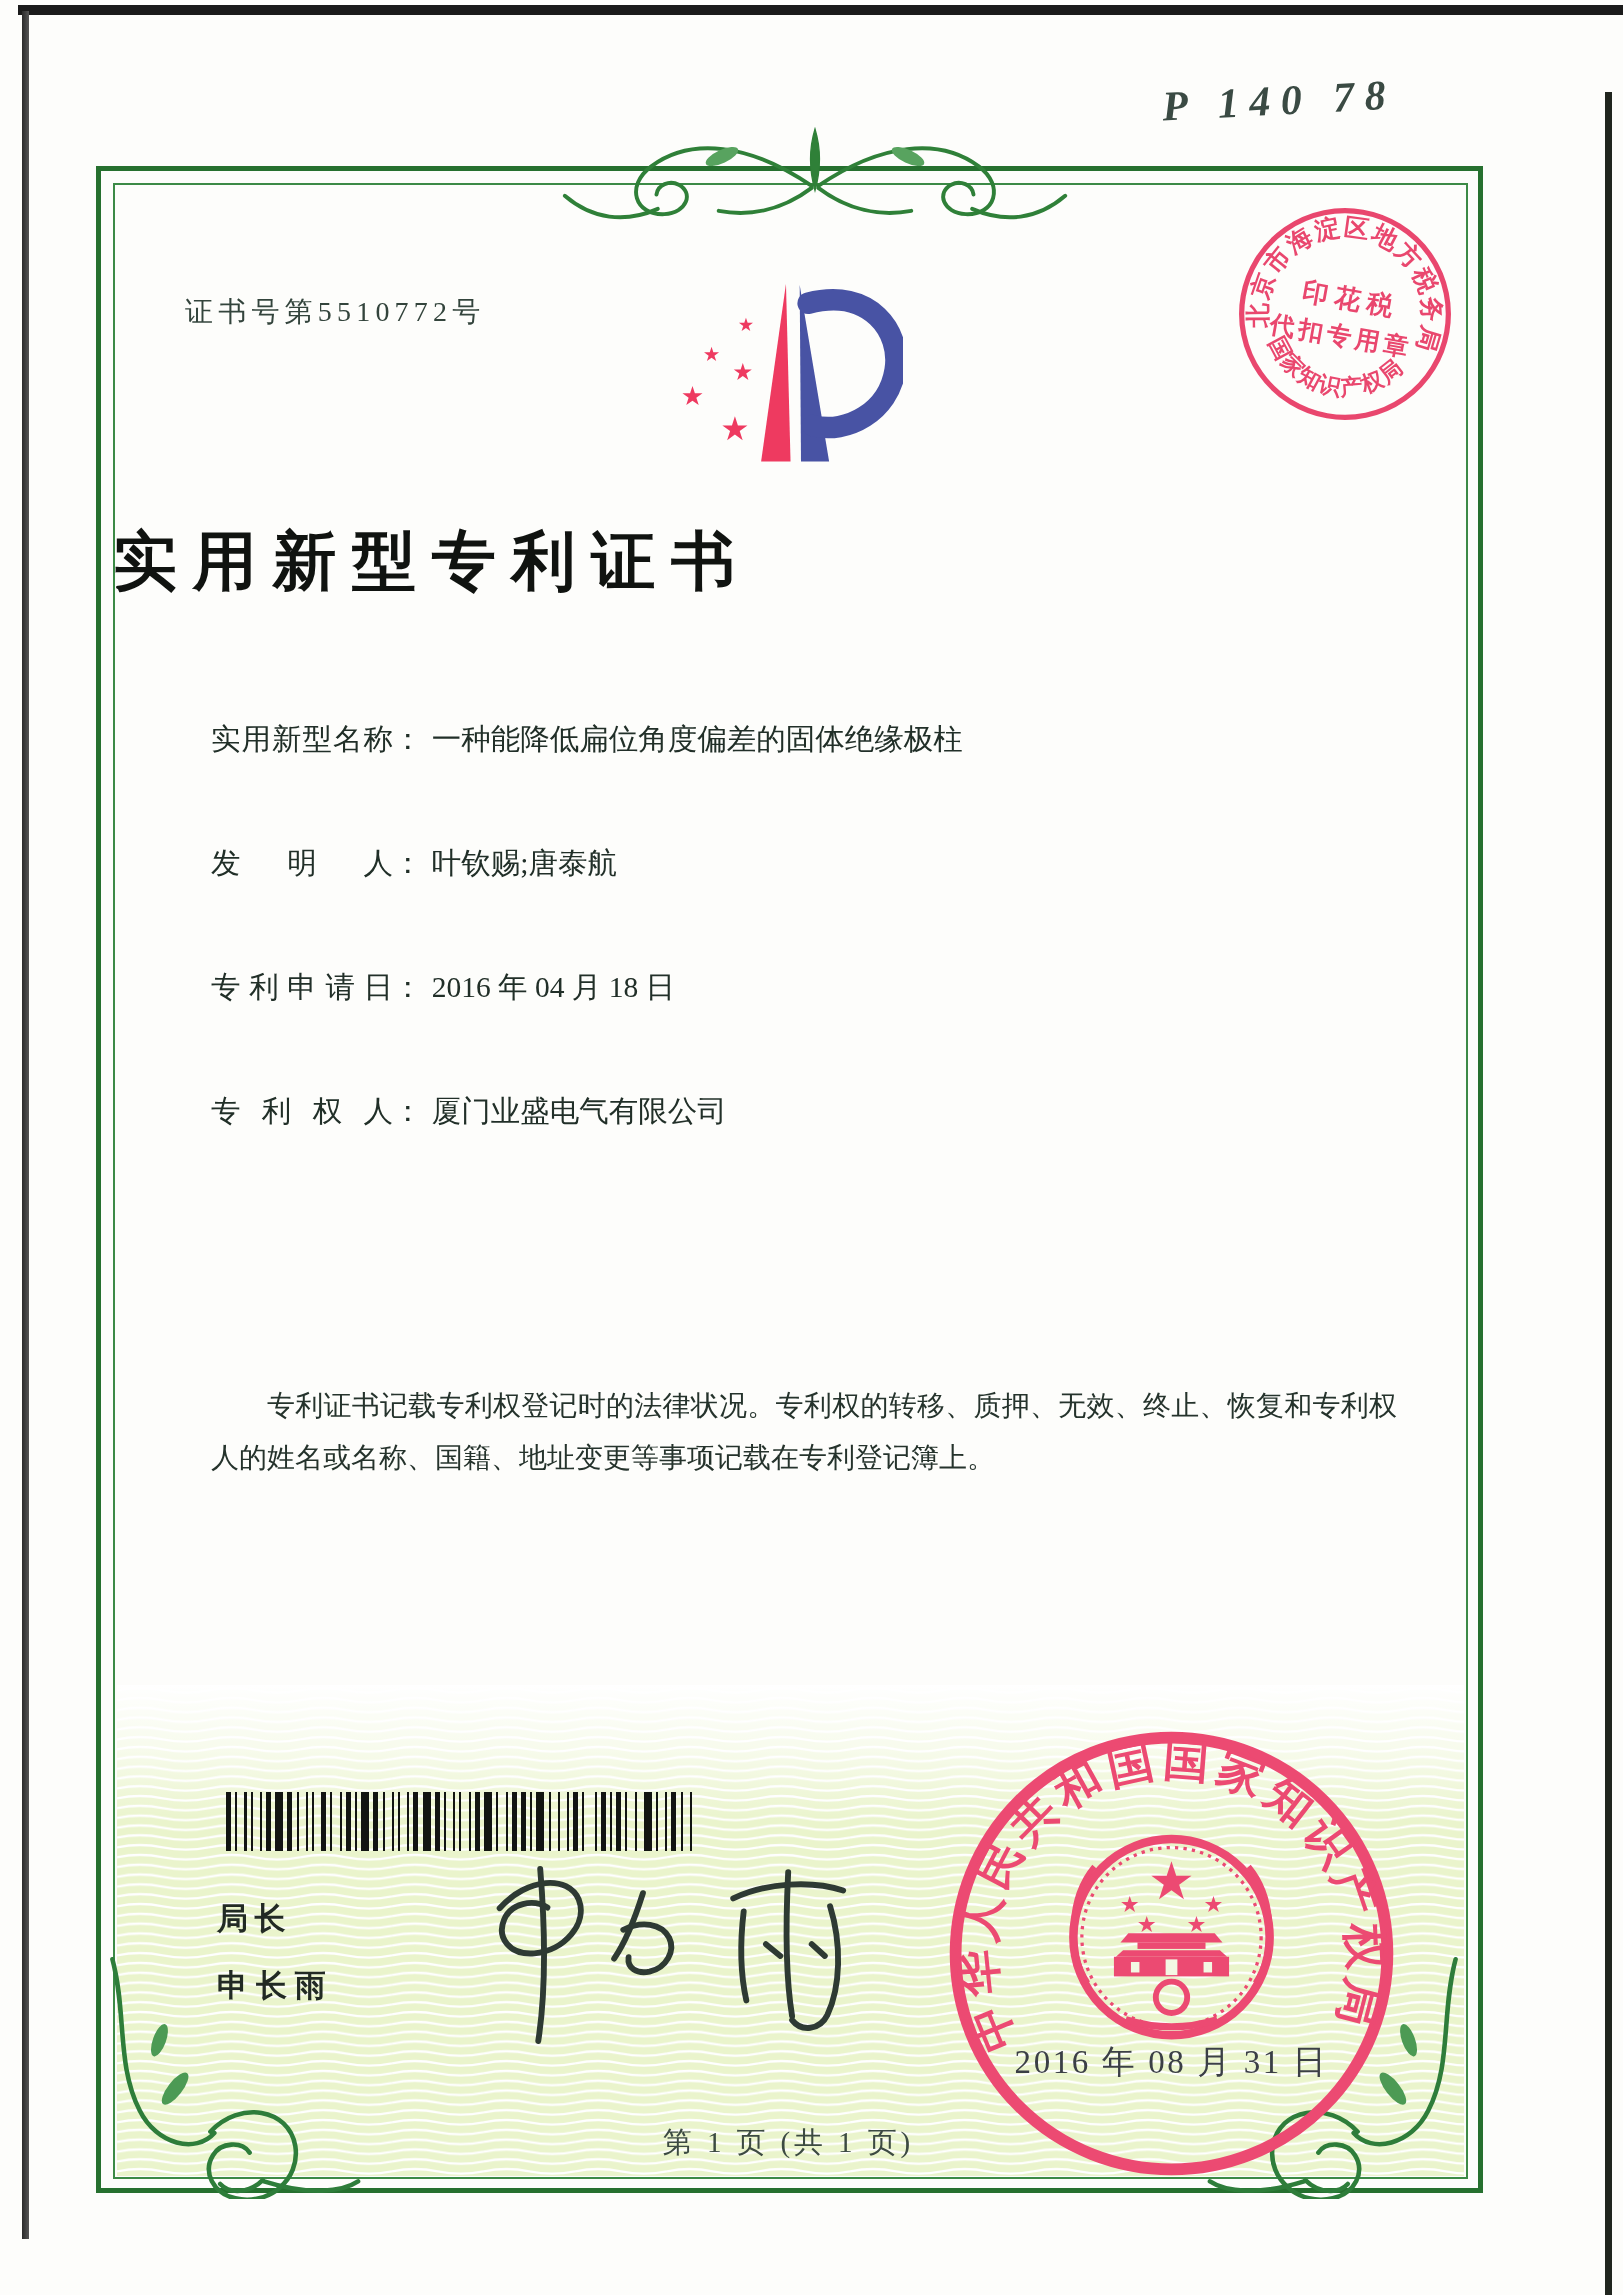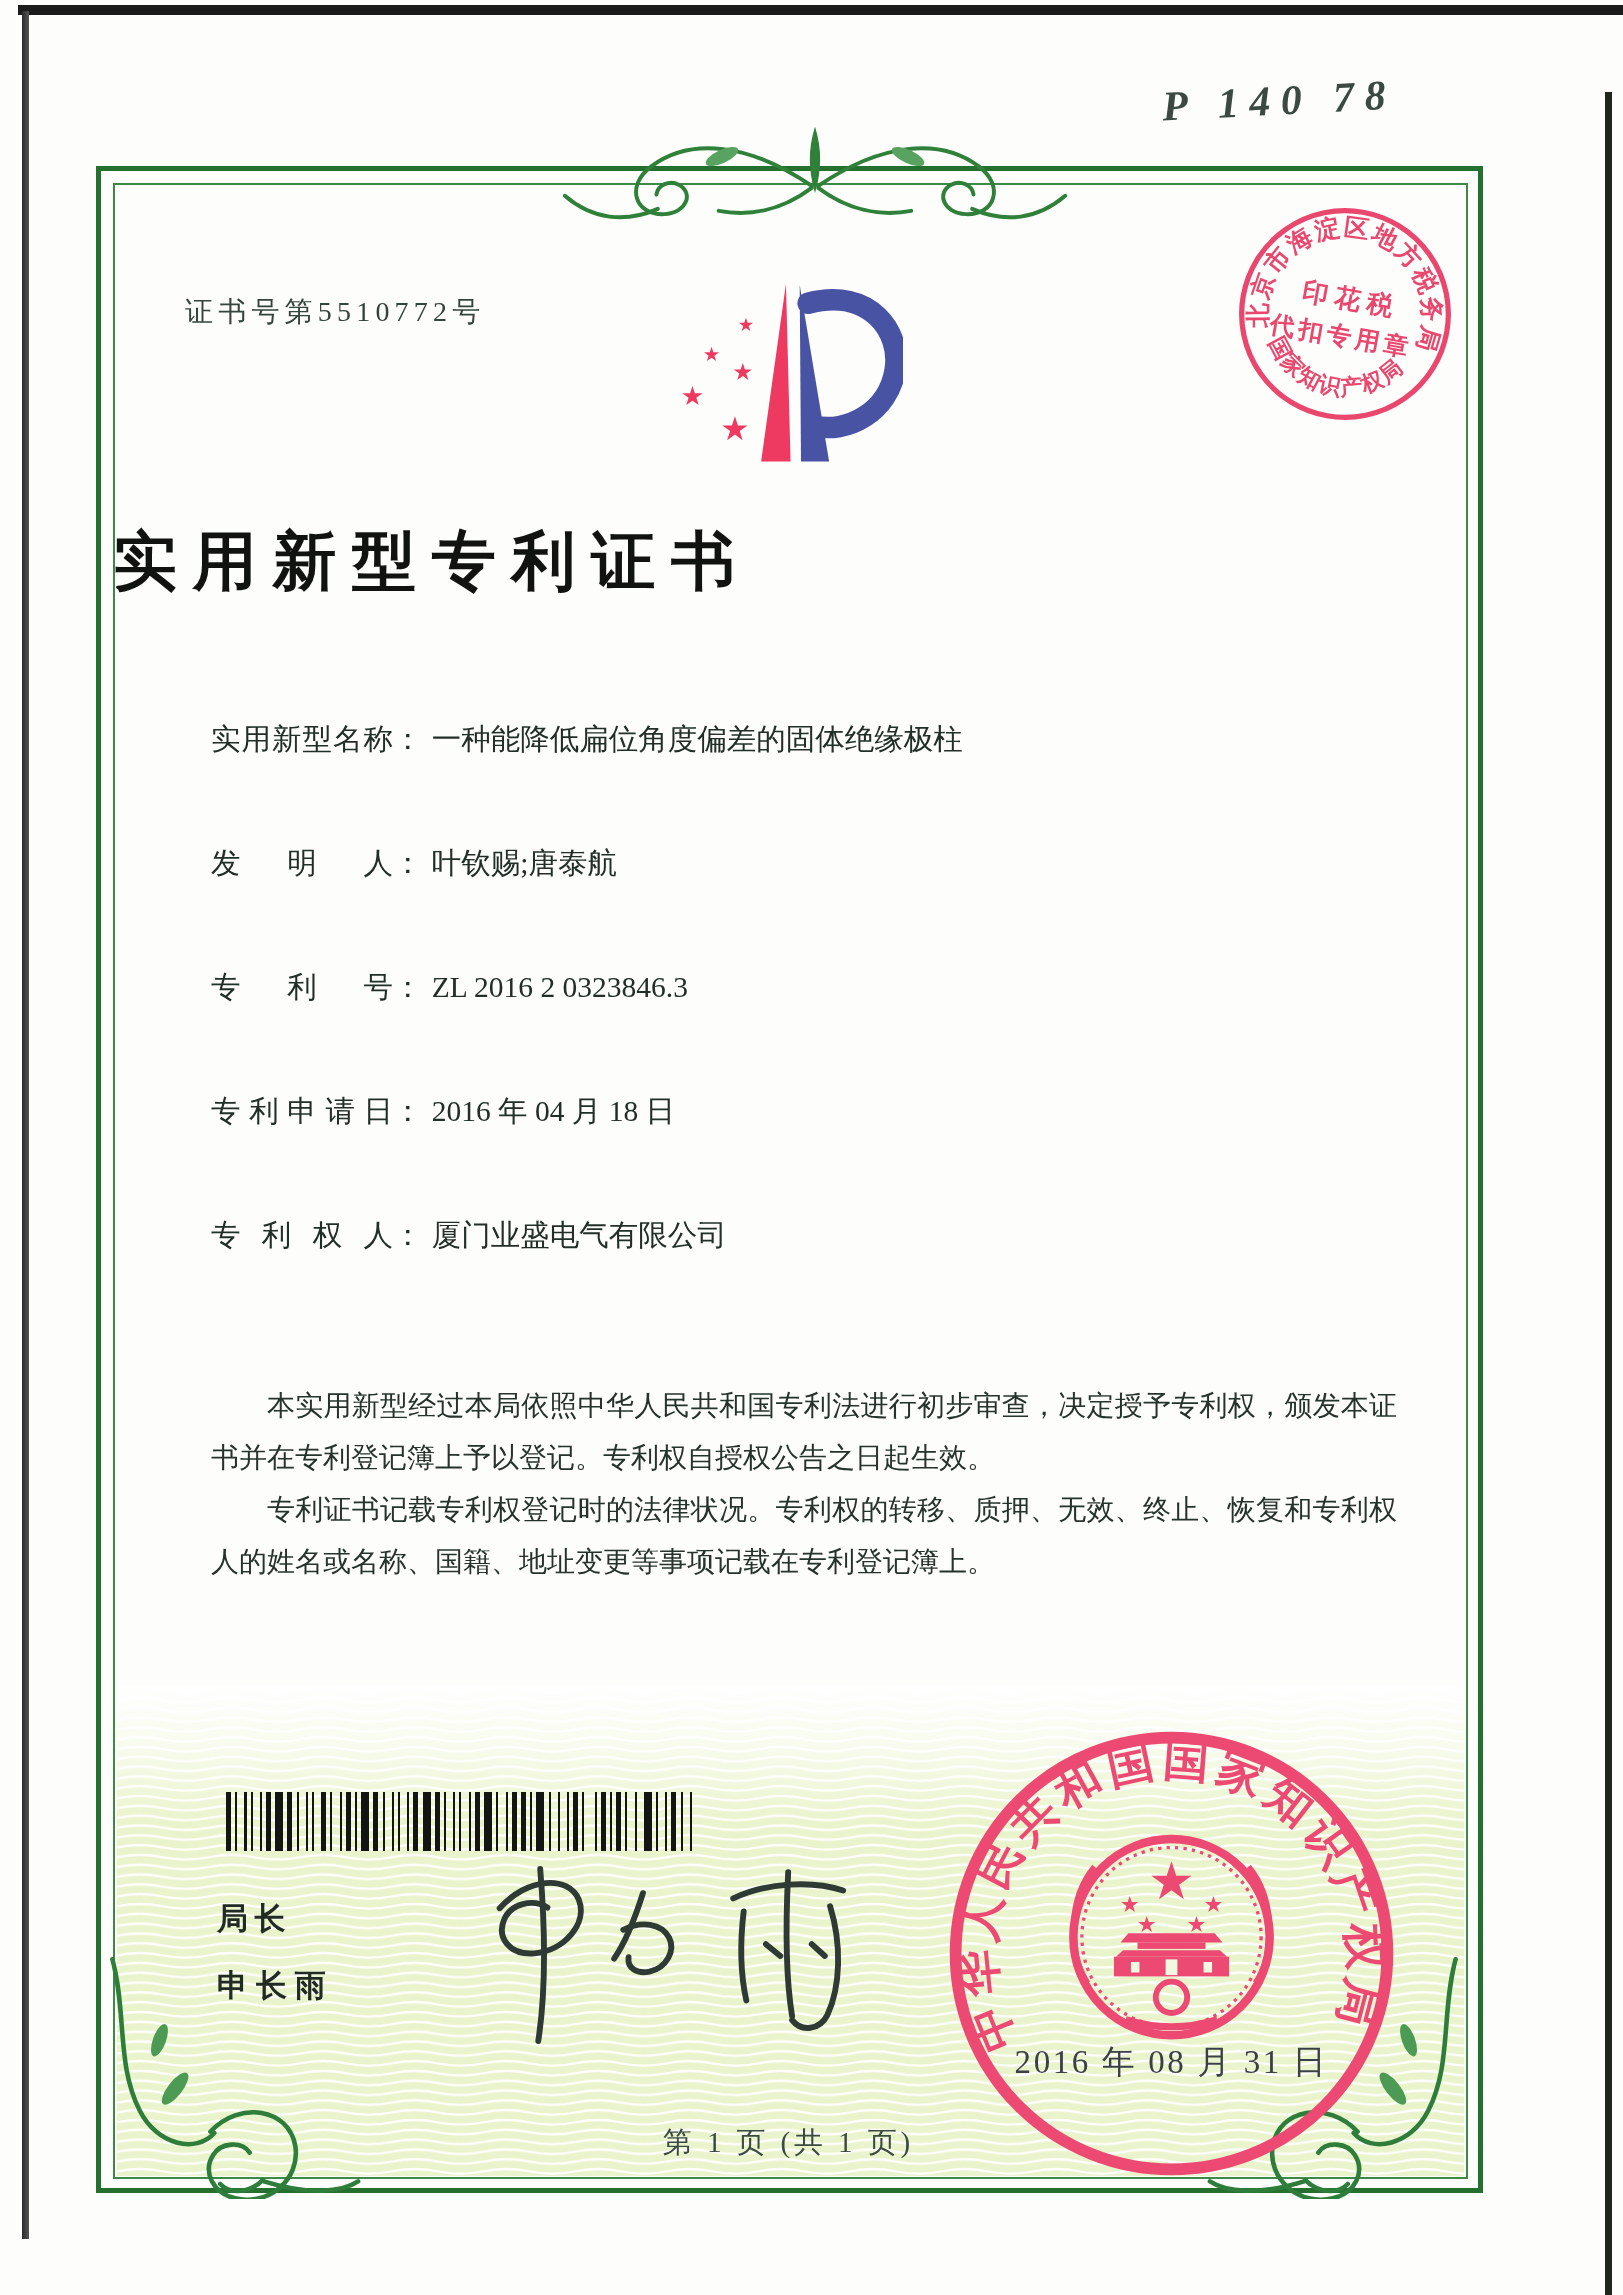--- a/index.html
+++ b/index.html
@@ -143,32 +143,28 @@
 <div class="abs title">实用新型专利证书</div>
 
 <div class="abs fields">
   <div class="field-row">
     <span class="field-label">实用新型名称</span><span class="field-colon">：</span><span class="field-value">一种能降低扁位角度偏差的固体绝缘极柱</span>
   </div>
   <div class="field-row">
     <span class="field-label">发明人</span><span class="field-colon">：</span><span class="field-value">叶钦赐;唐泰航</span>
   </div>
   <div class="field-row">
-    <span class="field-label">专利号</span><span class="field-colon">：</span><span class="field-value">ZL 2016 2 0323846.3</span>
-  </div>
-  <div class="field-row">
     <span class="field-label">专利申请日</span><span class="field-colon">：</span><span class="field-value">2016 年 04 月 18 日</span>
   </div>
   <div class="field-row">
     <span class="field-label">专利权人</span><span class="field-colon">：</span><span class="field-value">厦门业盛电气有限公司</span>
   </div>
 </div>
 
 <div class="abs paras">
-  <p>本实用新型经过本局依照中华人民共和国专利法进行初步审查，决定授予专利权，颁发本证书并在专利登记簿上予以登记。专利权自授权公告之日起生效。</p>
   <p>专利证书记载专利权登记时的法律状况。专利权的转移、质押、无效、终止、恢复和专利权人的姓名或名称、国籍、地址变更等事项记载在专利登记簿上。</p>
 </div>
 
 <div class="barcode">
     <div style="left: 0px; width: 5.4px;"></div>
     <div style="left: 9.2px; width: 2.3px;"></div>
     <div style="left: 18.4px; width: 2.3px;"></div>
     <div style="left: 24.6px; width: 2.3px;"></div>
     <div style="left: 34px; width: 2.3px;"></div>
     <div style="left: 40px; width: 5.4px;"></div>

